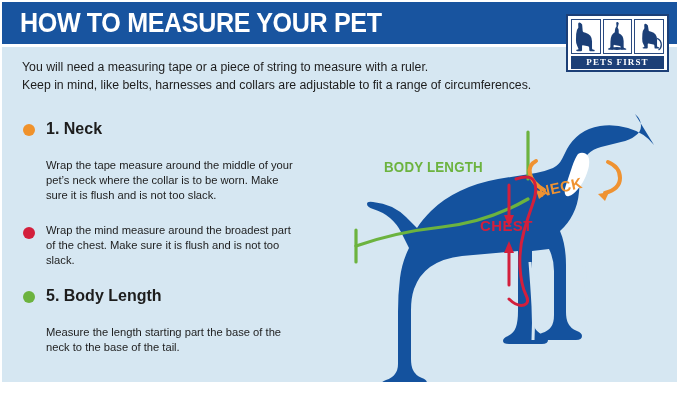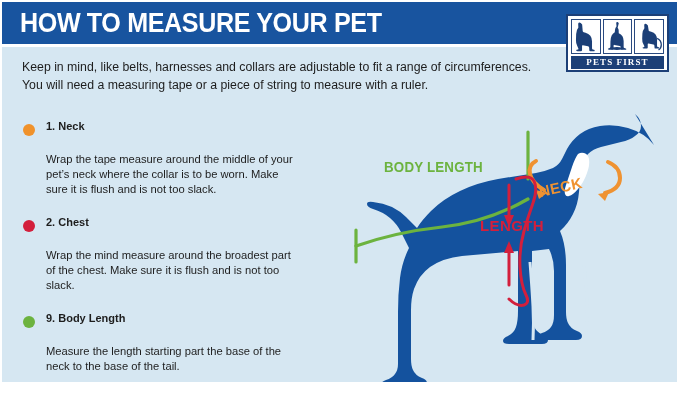--- a/index.html
+++ b/index.html
@@ -104,21 +104,21 @@
   .step { position: relative; margin-bottom: 19px; padding-left: 24px; }
   .step-dot {
     position: absolute;
     left: 1px;
     top: 4px;
     width: 12px;
     height: 12px;
     border-radius: 50%;
   }
   .step-title {
-    font-size: 11px;
+    font-size: 16px;
     font-weight: bold;
     color: #1d1d1d;
     margin-bottom: 2px;
   }
   .step-body {
     font-size: 11.2px;
     line-height: 15px;
     color: #1d1d1d;
     margin-top: 20px;
   }
@@ -189,41 +189,40 @@
         <svg viewBox="0 0 30 34" preserveAspectRatio="xMidYMid meet">
           <path fill="#1c3f77" d="M14 5 q-1.5 -2.2 -3 -1.9 -1.1 .2 -1 1.9 l.2 3 q-2 2.4 -2.2 6 l-.2 5.4 q-.1 3.2 1.2 5.8 l1.1 2.2 q.4 .8 -.3 1 l-1.2 .4 q-.8 .3 -.4 .8 .3 .5 1.2 .5 l3.5 0 q.9 0 .9 -.8 l0 -4 q0 -.9 .9 -.7 l5.2 1 q1 .2 1.1 1.2 l.2 2.6 q.1 .7 .9 .7 l3.3 0 q1 0 1.1 -.6 .1 -.5 -.7 -.8 l-1.2 -.4 q-.7 -.3 -.7 -1.1 l0 -6.8 q0 -3.3 -1.6 -5.5 -1.7 -2.3 -4.7 -3 l-1.8 -.5 q-.9 -.2 -1 -1.2 z"></path>
           <path fill="none" stroke="#1c3f77" stroke-width="1.4" d="M24 19 q4.5 2 4.5 7 0 4 -3 5.5"></path>
         </svg>
       </div>
     </div>
     <div id="logo-word">PETS FIRST</div>
   </div>
 
   <div id="intro">
+    <div class="intro-line">You will need a measuring tape or a piece of string to measure with a ruler.</div>
     <div class="intro-line">Keep in mind, like belts, harnesses and collars are adjustable to fit a range of circumferences.</div>
-    <div class="intro-line">You will need a measuring tape or a piece of string to measure with a ruler.</div>
   </div>
 
   <div id="steps">
 
     <div class="step">
       <span class="step-dot" style="background:#f0922b"></span>
       <div class="step-title">1. Neck</div>
       <div class="step-body">Wrap the tape measure around the middle of your pet’s neck where the collar is to be worn. Make sure it is flush and is not too slack.</div>
     </div>
 
     <div class="step">
       <span class="step-dot" style="background:#d31f3c"></span>
-      <div class="step-title">2. Chest</div>
       <div class="step-body">Wrap the mind measure around the broadest part of the chest. Make sure it is flush and is not too slack.</div>
     </div>
 
     <div class="step">
       <span class="step-dot" style="background:#6cb33f"></span>
-      <div class="step-title">9. Body Length</div>
+      <div class="step-title">5. Body Length</div>
       <div class="step-body">Measure the length starting part the base of the neck to the base of the tail.</div>
     </div>
 
   </div>
 
   <div id="illustration">
 
     <svg width="379" height="299" viewBox="0 0 379 299">
 
       <g>
@@ -341,17 +340,17 @@
       </g>
       <g fill="#d31f3c">
         <path d="M 207 120 l -5 -12 l 10 0 z"></path>
         <path d="M 207 134 l -5 12 l 10 0 z"></path>
       </g>
 
     </svg>
 
     <div class="anno-label" id="label-body-length">BODY LENGTH</div>
     <div class="anno-label" id="label-neck">NECK</div>
-    <div class="anno-label" id="label-chest">LENGTH</div>
+    <div class="anno-label" id="label-chest">CHEST</div>
 
   </div>
 
 </div>
 
 </body></html>

